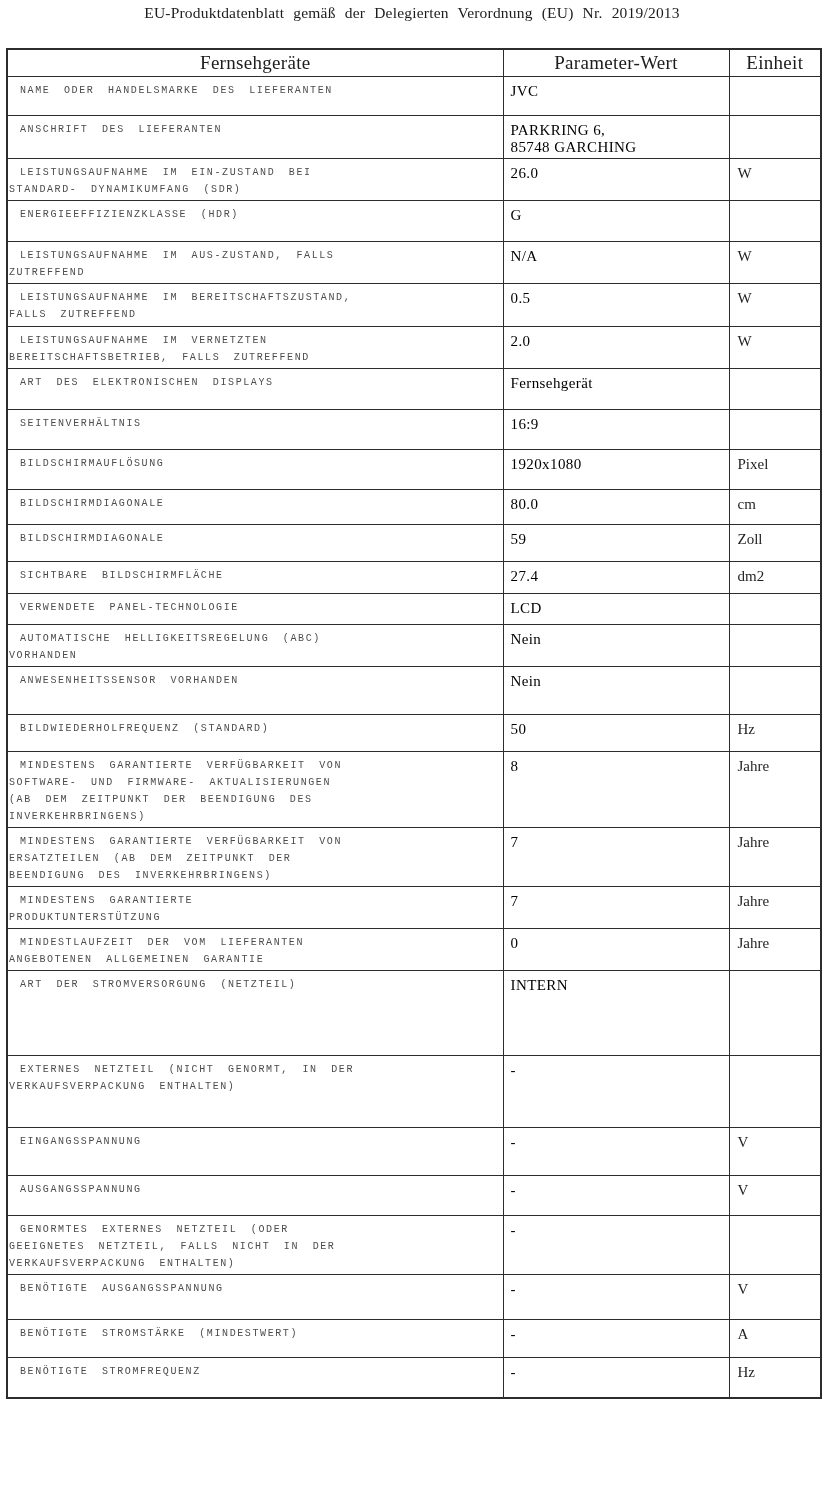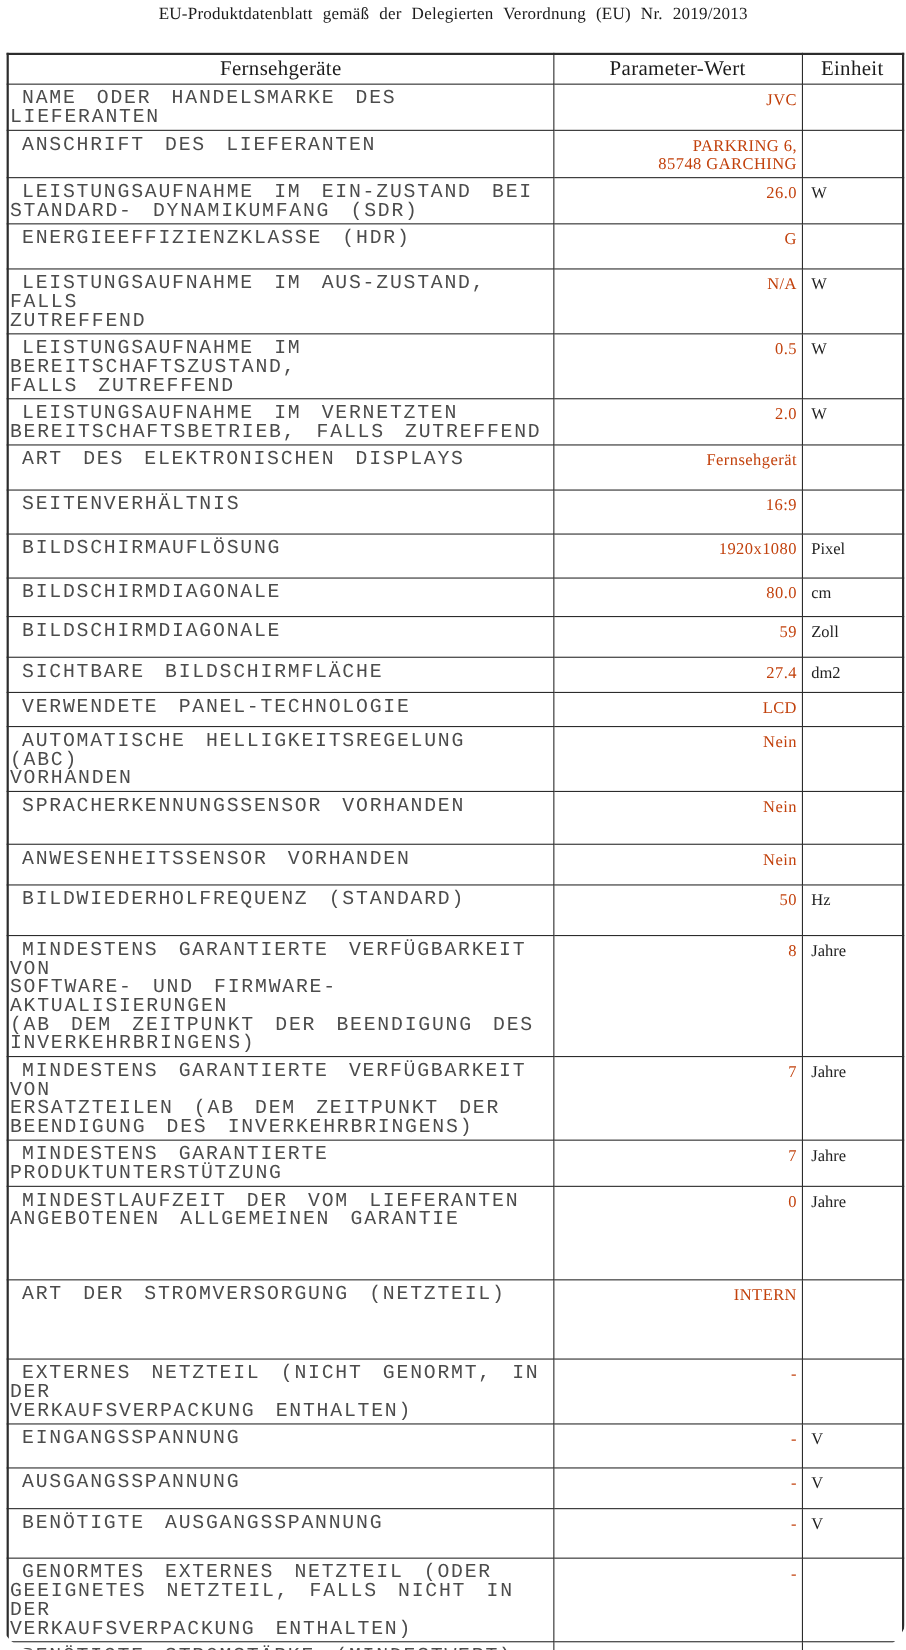--- a/index.html
+++ b/index.html
@@ -3,21 +3,20 @@
 <meta charset="utf-8">
 <style>
   html, body { margin: 0; padding: 0; background: #ffffff; }
   .page {
     position: relative;
     width: 824px;
     height: 1500px;
     background: #ffffff;
     overflow: hidden;
     font-family: "Liberation Serif", serif;
-    border-radius: 31px;
   }
   .doc-title {
     padding-top: 3px;
     text-align: center;
     font-size: 15.5px;
     color: #1c1c1c;
     letter-spacing: 0.2px;
     word-spacing: 5px;
     line-height: 19px;
   }
@@ -36,38 +35,37 @@
   thead th {
     font-weight: normal;
     font-size: 19px;
     color: #1c1c1c;
     text-align: center;
     padding: 2px 0 2px 0;
     letter-spacing: 0.3px;
   }
   td.label {
     font-family: "Liberation Mono", monospace;
-    font-size: 18px;
+    font-size: 10px;
     line-height: 17px;
     letter-spacing: 1.6px;
     word-spacing: 6px;
     color: #4c4c4c;
     white-space: pre-line;
     padding: 5px 2px 2px 1px;
     text-indent: 11px;
     overflow: hidden;
   }
   td.value {
     font-size: 15px;
     line-height: 17px;
-    color: #c2410c;
+    color: #000000;
     white-space: pre-line;
     padding: 6px 4px 2px 7px;
     letter-spacing: 0.4px;
-    text-align: right;
   }
   td.unit {
     font-size: 15px;
     line-height: 17px;
     color: #1f1f1f;
     padding: 6px 2px 2px 8px;
   }
   
   tbody tr:nth-child(1){height:39px} tbody tr:nth-child(2){height:40px}
   tbody tr:nth-child(3){height:38px} tbody tr:nth-child(4){height:41px}
@@ -181,25 +179,20 @@
           <td class="value">LCD</td>
           <td class="unit"></td>
         </tr>
         <tr>
           <td class="label">AUTOMATISCHE HELLIGKEITSREGELUNG (ABC)
 VORHANDEN</td>
           <td class="value">Nein</td>
           <td class="unit"></td>
         </tr>
         <tr>
-          <td class="label">SPRACHERKENNUNGSSENSOR VORHANDEN</td>
-          <td class="value">Nein</td>
-          <td class="unit"></td>
-        </tr>
-        <tr>
           <td class="label">ANWESENHEITSSENSOR VORHANDEN</td>
           <td class="value">Nein</td>
           <td class="unit"></td>
         </tr>
         <tr>
           <td class="label">BILDWIEDERHOLFREQUENZ (STANDARD)</td>
           <td class="value">50</td>
           <td class="unit">Hz</td>
         </tr>
         <tr>
@@ -244,30 +237,30 @@
           <td class="label">EINGANGSSPANNUNG</td>
           <td class="value">-</td>
           <td class="unit">V</td>
         </tr>
         <tr>
           <td class="label">AUSGANGSSPANNUNG</td>
           <td class="value">-</td>
           <td class="unit">V</td>
         </tr>
         <tr>
-          <td class="label">BENÖTIGTE AUSGANGSSPANNUNG</td>
-          <td class="value">-</td>
-          <td class="unit">V</td>
-        </tr>
-        <tr>
           <td class="label">GENORMTES EXTERNES NETZTEIL (ODER
 GEEIGNETES NETZTEIL, FALLS NICHT IN DER
 VERKAUFSVERPACKUNG ENTHALTEN)</td>
           <td class="value">-</td>
           <td class="unit"></td>
+        </tr>
+        <tr>
+          <td class="label">BENÖTIGTE AUSGANGSSPANNUNG</td>
+          <td class="value">-</td>
+          <td class="unit">V</td>
         </tr>
         <tr>
           <td class="label">BENÖTIGTE STROMSTÄRKE (MINDESTWERT)</td>
           <td class="value">-</td>
           <td class="unit">A</td>
         </tr>
         <tr>
           <td class="label">BENÖTIGTE STROMFREQUENZ</td>
           <td class="value">-</td>
           <td class="unit">Hz</td>

